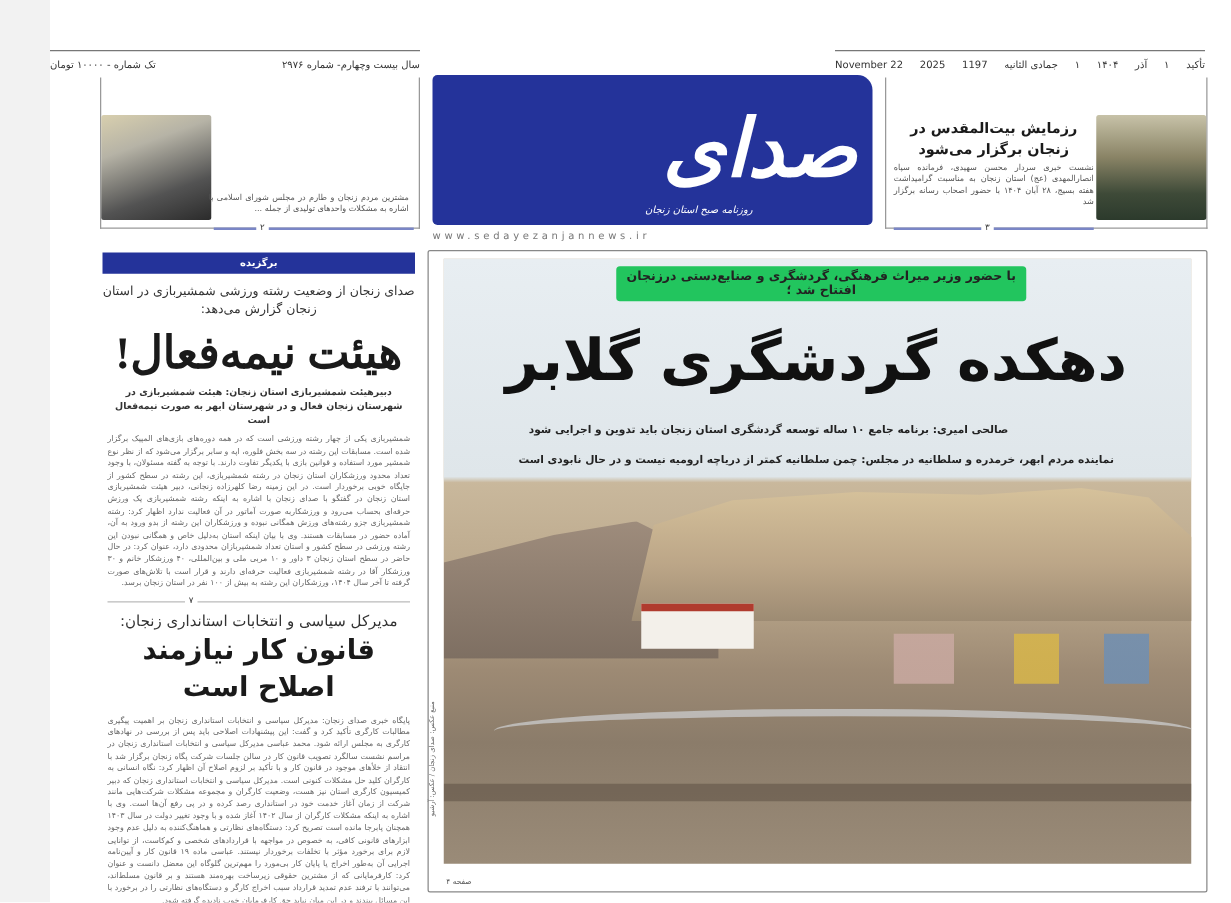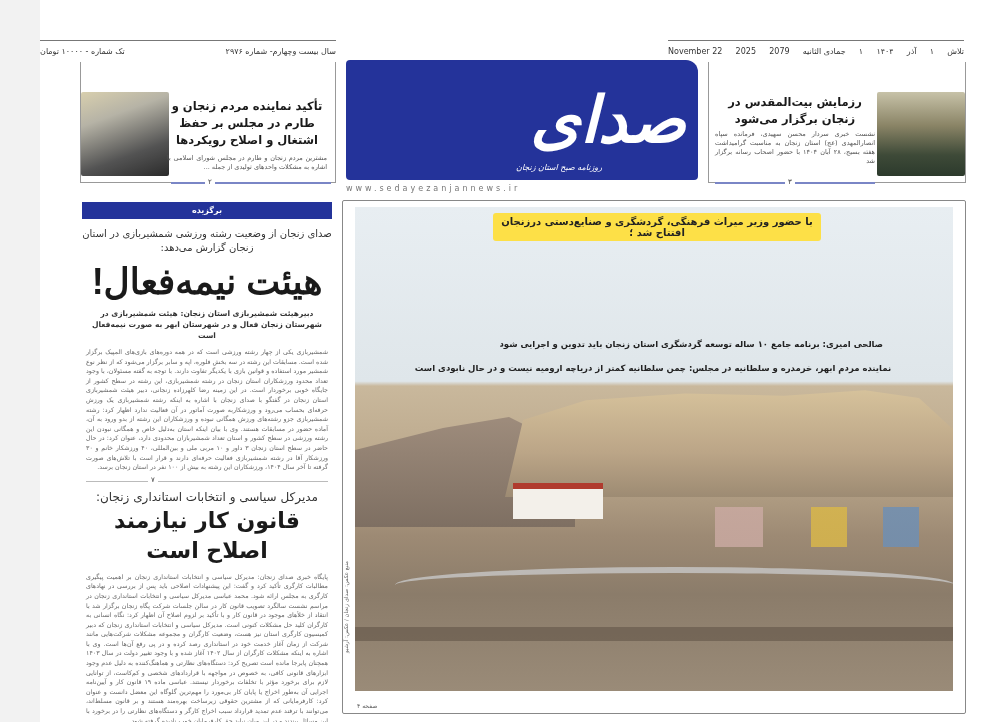--- a/index.html
+++ b/index.html
@@ -45,21 +45,21 @@
   .teaser.left .rule { left:90px; width:200px; }
   .teaser.right .rule { left:6px; width:190px; }
   .teaser .pg { position:absolute; bottom:-4px; font-size:7px; background:#fff; padding:0 3px; color:#333; }
   .teaser.left .pg { left:168px; }
   .teaser.right .pg { left:76px; }
 
   
   .leftcol { position:absolute; left:40px; top:202px; width:292px; height:392px; direction:rtl; }
   .sel-bar { height:17px; background:#24339a; color:#fff; font-size:8px; font-weight:bold; text-align:center; line-height:17px; }
   .kicker { text-align:center; font-size:10px; color:#333; margin-top:8px; line-height:14px; }
-  .big1 { text-align:center; font-size:36px; font-weight:900; line-height:46px; margin-top:4px; font-family:Liberation Sans, sans-serif; letter-spacing:-1px; }
+  .big1 { text-align:center; font-size:36px; font-weight:900; line-height:46px; margin-top:4px; font-family:Liberation Serif, serif; letter-spacing:-1px; }
   .sub1 { text-align:center; font-size:7.5px; font-weight:bold; color:#333; line-height:11px; margin:3px 6px 0; }
   .bodytext { font-size:6.3px; line-height:9.6px; color:#666; text-align:justify; margin:6px 4px 0 4px; }
   .sep { position:relative; height:10px; margin:4px 4px 0 4px; }
   .sep::before { content:""; position:absolute; left:0; right:0; top:5px; height:1px; background:#bbb; }
   .sep .pg { position:absolute; left:62px; top:0; font-size:7px; background:#fff; padding:0 3px; color:#333; }
   .kicker2 { text-align:center; font-size:12px; color:#333; margin-top:4px; }
   .big2 { text-align:center; font-size:22px; font-weight:900; line-height:30px; margin-top:2px; letter-spacing:-0.5px; }
 
   
   .feature { position:absolute; left:302px; top:200px; width:662px; height:512px; border:1px solid #888; border-radius:2px; }
@@ -72,60 +72,59 @@
     clip-path:polygon(0 100%,4% 30%,18% 12%,40% 6%,62% 8%,80% 3%,92% 10%,100% 40%,100% 100%); }
   .feature .hill { position:absolute; left:0; top:210px; width:220px; height:110px;
     background:linear-gradient(180deg,#9e8c7c,#7e6f62);
     clip-path:polygon(0 30%,40% 10%,70% 0,100% 30%,100% 100%,0 100%); }
   .feature .house { position:absolute; left:158px; top:276px; width:90px; height:30px; background:#f3f0ea; border-top:6px solid #b03b2e; }
   .feature .road { position:absolute; left:40px; top:360px; width:560px; height:30px; border-top:6px solid #c8c8c8; border-radius:50% 50% 0 0; opacity:0.8; }
   .feature .dark-strip { position:absolute; left:0; top:420px; width:600px; height:14px; background:#5d5144; opacity:0.55; }
   .feature .roofs { position:absolute; left:360px; top:300px; width:240px; height:40px;
     background:linear-gradient(90deg,#c9a9a1 0 20%,transparent 20% 40%,#d8b64a 40% 55%,transparent 55% 70%,#6f8fb3 70% 85%,transparent 85%); opacity:0.85; }
 
-  .feature .overlay-kicker { position:absolute; top:12px; left:170px; width:320px; background:#fde047; border-radius:3px;
+  .feature .overlay-kicker { position:absolute; top:12px; left:170px; width:320px; background:#22c55e; border-radius:3px;
     font-size:10px; font-weight:bold; text-align:center; direction:rtl; padding:3px 4px; color:#222; }
   .feature .big-title { position:absolute; top:52px; left:30px; width:560px; text-align:center; font-size:46px; font-weight:900;
     direction:rtl; line-height:70px; color:#111; letter-spacing:-1px; }
-  .feature .sub-a { position:absolute; top:138px; left:80px; width:460px; text-align:right; font-size:8.5px; font-weight:bold; direction:rtl; color:#222; }
+  .feature .sub-a { position:absolute; top:138px; left:80px; width:460px; text-align:left; font-size:8.5px; font-weight:bold; direction:rtl; color:#222; }
   .feature .sub-b { position:absolute; top:162px; left:60px; width:500px; text-align:center; font-size:8.5px; font-weight:bold; direction:rtl; color:#222; }
   .feature .credit { position:absolute; left:0; top:360px; width:10px; height:120px; writing-mode:vertical-rl; transform:rotate(180deg);
     font-size:5.5px; color:#666; direction:rtl; }
   .feature .pg { position:absolute; left:14px; bottom:4px; font-size:6px; color:#555; direction:rtl; }
 </style>
 </head>
 <body>
 
 <div class="left-strip"></div>
 
 <div class="infobar left">
   <span>سال بیست وچهارم- شماره ۲۹۷۶</span>
   <span>تک شماره - ۱۰۰۰۰ تومان</span>
 </div>
 <div class="infobar right">
-  <span>تلاش</span>
+  <span>تأکید</span>
   <span>۱</span>
   <span>آذر</span>
   <span>۱۴۰۴</span>
   <span>۱</span>
   <span>جمادی الثانیه</span>
-  <span>2079</span>
+  <span>1197</span>
   <span>2025</span>
   <span>November  22</span>
 </div>
 
 <div class="masthead" style="left:346px;">
   <div class="logo">صدای زنجان</div>
   <div class="tagline">روزنامه صبح استان زنجان</div>
 </div>
 <div class="website" style="left:346px;">www.sedayezanjannews.ir</div>
 
 <div class="teaser left" style="left:80px; width:254px;">
   <div class="photo"></div>
-  <div class="head" style="width:160px;">تأکید نماینده مردم زنجان و طارم در مجلس بر حفظ اشتغال و اصلاح رویکردها</div>
   <div class="body" style="width:160px;">مشترین مردم زنجان و طارم در مجلس شورای اسلامی با اشاره به مشکلات واحدهای تولیدی از جمله ...</div>
   <div class="rule" style="width:160px;"></div>
   <span class="pg" style="left:124px;">۲</span>
 </div>
 
 <div class="teaser right" style="left:708px; width:256px;">
   <div class="photo"></div>
   <div class="head" style="width:160px;">رزمایش بیت‌المقدس در زنجان برگزار می‌شود</div>
   <div class="body" style="width:160px;">نشست خبری سردار محسن سهیدی، فرمانده سپاه انصارالمهدی (عج) استان زنجان به مناسبت گرامیداشت هفته بسیج، ۲۸ آبان ۱۴۰۴ با حضور اصحاب رسانه برگزار شد</div>
   <div class="rule" style="width:160px;"></div>
@@ -149,19 +148,20 @@
 <div class="feature" style="left:342px; width:622px;">
   <div class="photo" style="width:598px;">
     <div class="hill"></div>
     <div class="cliff"></div>
     <div class="house"></div>
     <div class="roofs"></div>
     <div class="road"></div>
     <div class="dark-strip"></div>
   </div>
   <div class="overlay-kicker" style="left:150px;">با حضور وزیر میراث فرهنگی، گردشگری و صنایع‌دستی درزنجان افتتاح شد ؛</div>
+  <div class="big-title">دهکده گردشگری گلابر</div>
   <div class="sub-a">صالحی امیری: برنامه جامع ۱۰ ساله توسعه گردشگری استان زنجان باید تدوین و اجرایی شود</div>
   <div class="sub-b">نماینده مردم ابهر، خرمدره و سلطانیه در مجلس: چمن سلطانیه کمتر از دریاچه ارومیه نیست و در حال نابودی است</div>
   <div class="credit">منبع عکس: صدای زنجان / عکس: آرشیو</div>
   <div class="pg">صفحه ۴</div>
 </div>
 
 <div class="right-strip"></div>
 
 </body></html>

